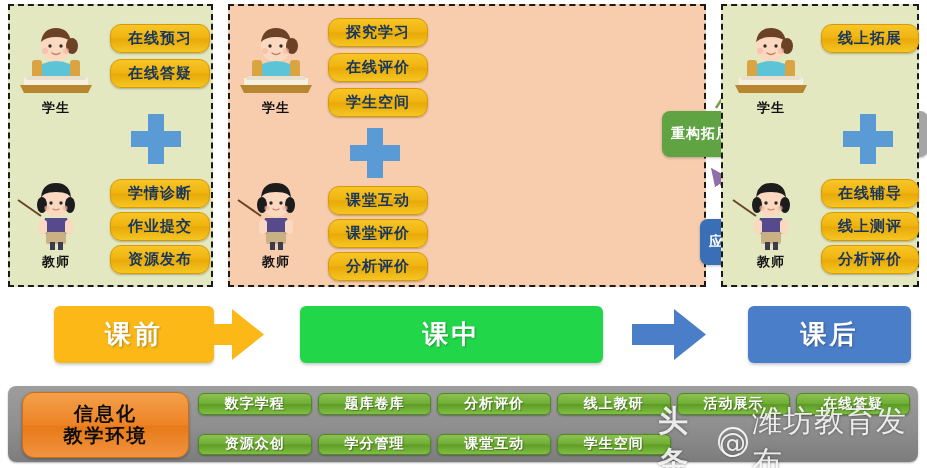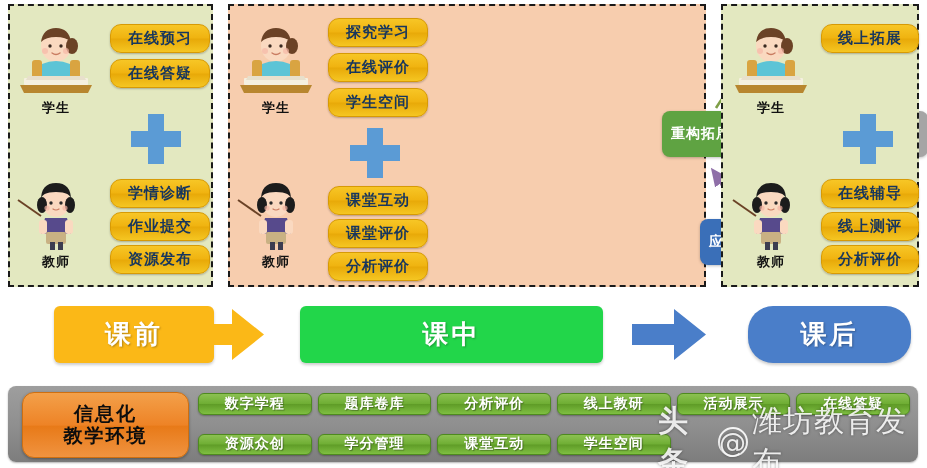--- a/index.html
+++ b/index.html
@@ -131,21 +131,21 @@
     justify-content: center;
     font-size: 26px;
     font-weight: bold;
     color: #ffffff;
     letter-spacing: 3px;
     text-shadow: 1px 1px 2px rgba(0,0,0,.28);
     box-shadow: 0 2px 3px rgba(0,0,0,.2);
   }
   .stagebar.s1 { left: 10px;  top: 306px; width: 160px; background: #fbb817; margin-left: 44px; }
   .stagebar.s2 { left: 300px; top: 306px; width: 303px; background: #22d64a; }
-  .stagebar.s3 { left: 748px; top: 306px; width: 163px; background: #4a7ec9; border-radius: 25px; }
+  .stagebar.s3 { left: 748px; top: 306px; width: 163px; background: #4a7ec9; }
   .bigarrow { position: absolute; top: 306px; width: 80px; height: 57px; }
 
   
   #infraBar {
     position: absolute;
     left: 8px;
     top: 386px;
     width: 910px;
     height: 76px;
     background: linear-gradient(to bottom, #9e9e9e 0%, #8e8e8e 55%, #7d7d7d 100%);

